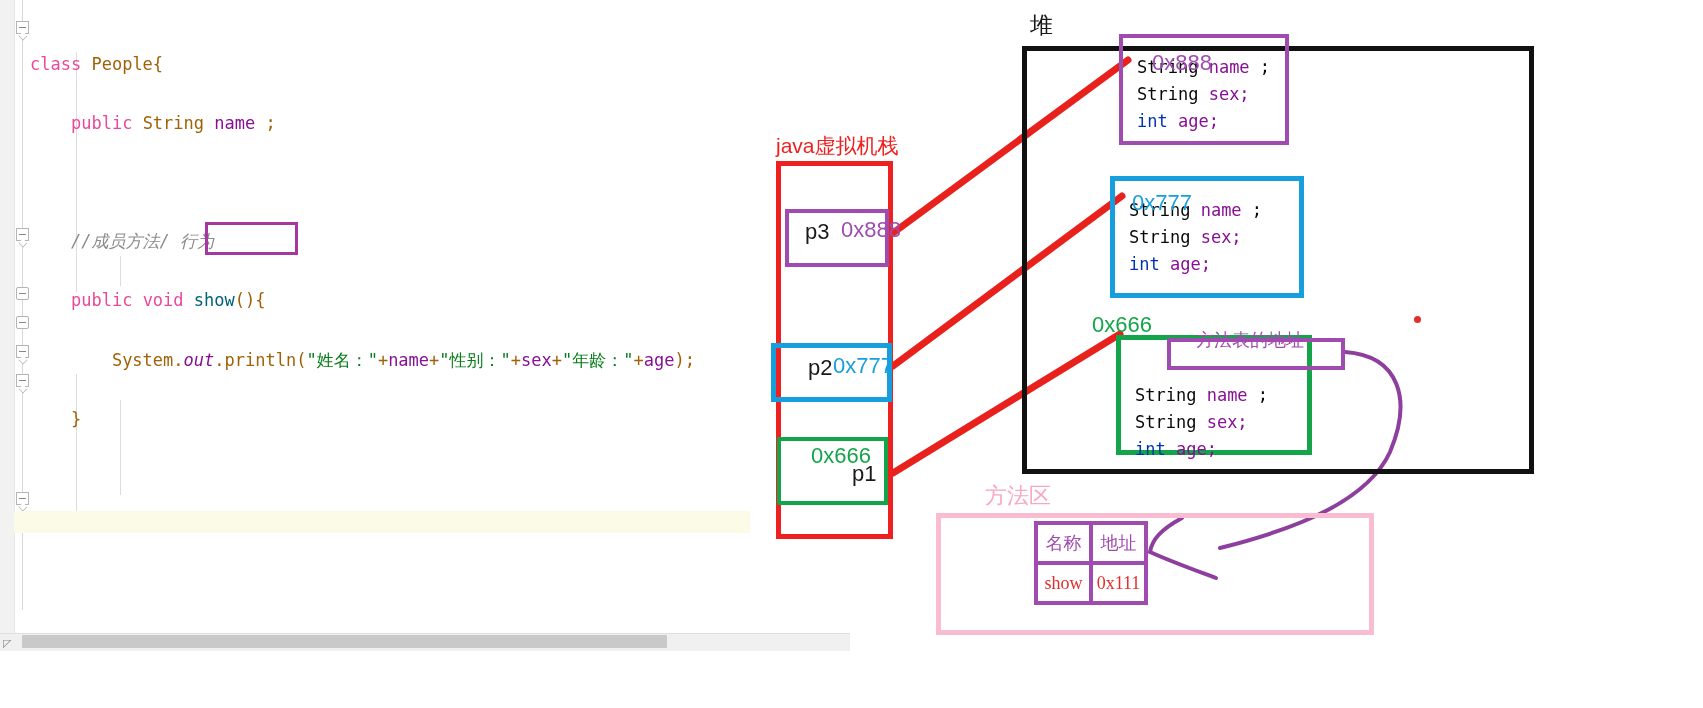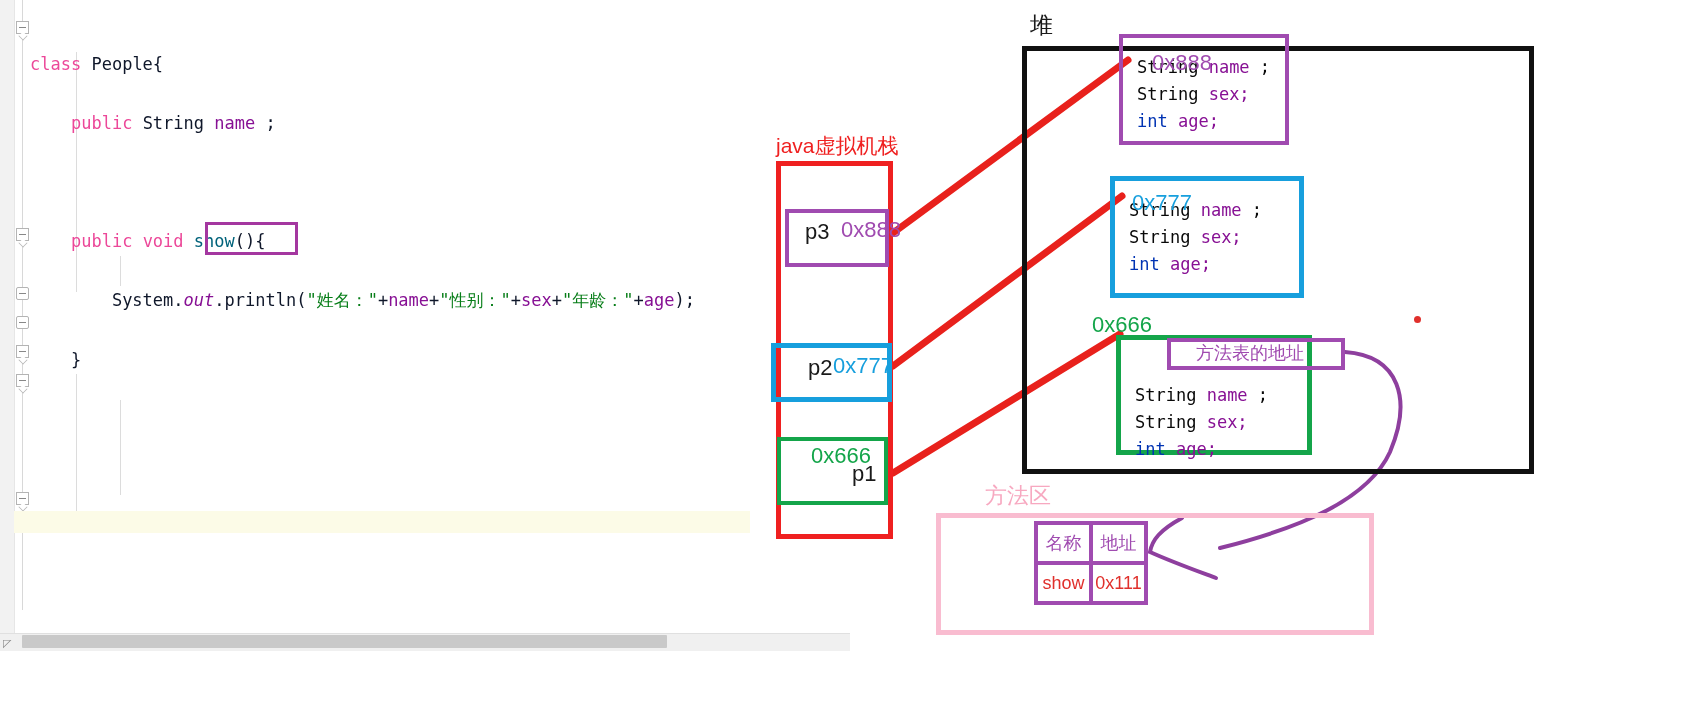--- a/index.html
+++ b/index.html
@@ -74,21 +74,21 @@
     white-space: pre;
     color: #000000;
   }
   #code .ln { display: block; height: 29.6px; }
   .kw      { color: #ec4899; }
   .cm      { color: #8c8c8c; font-style: italic; }
   .fld     { color: #871094; }
   .str     { color: #067d17; }
   .stat    { color: #871094; font-style: italic; }
   .mth     { color: #00627a; }
-  .plain   { color: #0f172a; text-align: center; }
+  .plain   { color: #a16207; text-align: center; }
   #highlight-line {
     position: absolute;
     left: 14px; top: 511px;
     width: 736px; height: 22px;
     background: #fcfbe7;
   }
   #show-box {
     position: absolute;
     left: 205px; top: 222px;
     width: 93px; height: 33px;
@@ -233,21 +233,21 @@
 
   #methodtable-ptr-box {
     position: absolute;
     left: 1167px; top: 338px;
     width: 178px; height: 32px;
     border: 4px solid #a04bb0;
     box-sizing: border-box;
     background: transparent;
   }
   #methodtable-ptr-text {
-    left: 1196px; top: 341px;
+    left: 1196px; top: 328px;
     font-size: 18px;
     color: #a04bb0;
   }
 
   
   #metharea-title {
     left: 945px; top: 481px;
     font-size: 22px;
     color: #f7a8c0;
     margin-left: 40px;
@@ -264,21 +264,21 @@
     position: absolute;
     left: 1034px; top: 521px;
     border-collapse: collapse;
   }
   #mtable td {
     border: 4px solid #a04bb0;
     width: 47px; height: 36px;
     text-align: center;
     vertical-align: middle;
     font-size: 18px;
-    font-family: Liberation Sans, sans-serif;
+    font-family: Liberation Serif, serif;
     padding: 0 2px;
   }
   #mtable td.hdr { color: #a04bb0; }
   #mtable td.val { color: #e0302c; }
 
   
   #red-dot {
     position: absolute;
     left: 1414px; top: 316px;
     width: 7px; height: 7px;
@@ -308,20 +308,21 @@
   <div class="indent-guide" style="left:120px;top:256px; height:30px;"></div>
   <div class="indent-guide" style="left:76px; top:374px; height:140px;"></div>
   <div class="indent-guide" style="left:120px;top:400px; height:95px;"></div>
 
   <div id="highlight-line"></div>
 
   <div id="code">
 <span class="ln"><span class="kw">class</span> <span class="plain">People{</span></span>
 <span class="ln">    <span class="kw">public</span> <span class="plain">String</span> <span class="fld">name</span> <span class="plain">;</span></span>
 <span class="ln"> </span>
+<span class="ln">    <span class="cm">//成员方法/ 行为</span></span>
 <span class="ln">    <span class="kw">public</span> <span class="kw">void</span> <span class="mth">show</span><span class="plain">(){</span></span>
 <span class="ln">        <span class="plain">System.</span><span class="stat">out</span><span class="plain">.println(</span><span class="str">"姓名："</span><span class="plain">+</span><span class="fld">name</span><span class="plain">+</span><span class="str">"性别："</span><span class="plain">+</span><span class="fld">sex</span><span class="plain">+</span><span class="str">"年龄："</span><span class="plain">+</span><span class="fld">age</span><span class="plain">);</span></span>
 <span class="ln">    <span class="plain">}</span></span>
 
 
 
 
 
 
 

